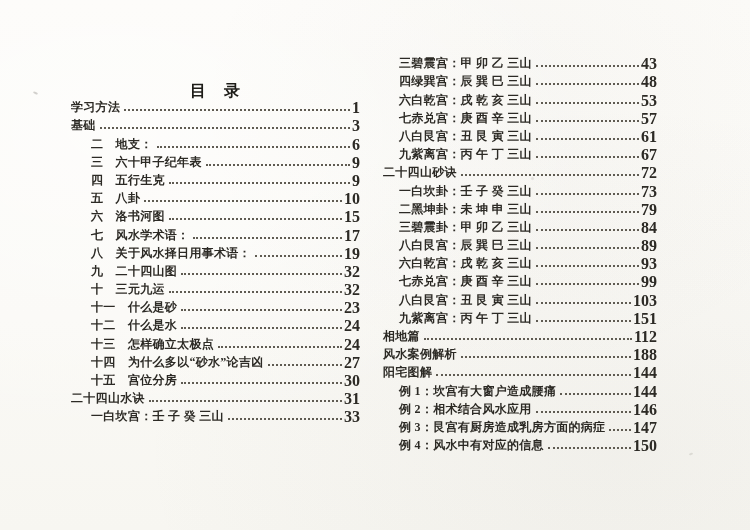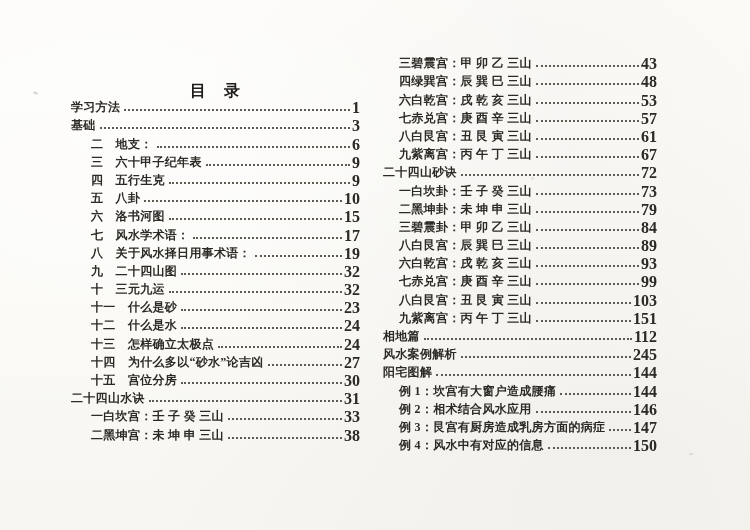--- a/index.html
+++ b/index.html
@@ -168,25 +168,20 @@
       <div class="toc-row indent-0">
         <span class="toc-label">二十四山水诀</span>
         <span class="toc-dots"></span>
         <span class="toc-page">31</span>
       </div>
       <div class="toc-row indent-1">
         <span class="toc-label">一白坎宫：壬 子 癸 三山</span>
         <span class="toc-dots"></span>
         <span class="toc-page">33</span>
       </div>
-      <div class="toc-row indent-1">
-        <span class="toc-label">二黑坤宫：未 坤 申 三山</span>
-        <span class="toc-dots"></span>
-        <span class="toc-page">38</span>
-      </div>
     </div>
 
   <div class="toc-column col-right">
       <div class="toc-row indent-1">
         <span class="toc-label">三碧震宫：甲 卯 乙 三山</span>
         <span class="toc-dots"></span>
         <span class="toc-page">43</span>
       </div>
       <div class="toc-row indent-1">
         <span class="toc-label">四绿巽宫：辰 巽 巳 三山</span>
@@ -259,21 +254,21 @@
         <span class="toc-page">151</span>
       </div>
       <div class="toc-row indent-0">
         <span class="toc-label">相地篇</span>
         <span class="toc-dots"></span>
         <span class="toc-page">112</span>
       </div>
       <div class="toc-row indent-0">
         <span class="toc-label">风水案例解析</span>
         <span class="toc-dots"></span>
-        <span class="toc-page">245</span>
+        <span class="toc-page">188</span>
       </div>
       <div class="toc-row indent-0">
         <span class="toc-label">阳宅图解</span>
         <span class="toc-dots"></span>
         <span class="toc-page">144</span>
       </div>
       <div class="toc-row indent-1">
         <span class="toc-label">例 1：坎宫有大窗户造成腰痛</span>
         <span class="toc-dots"></span>
         <span class="toc-page">144</span>

